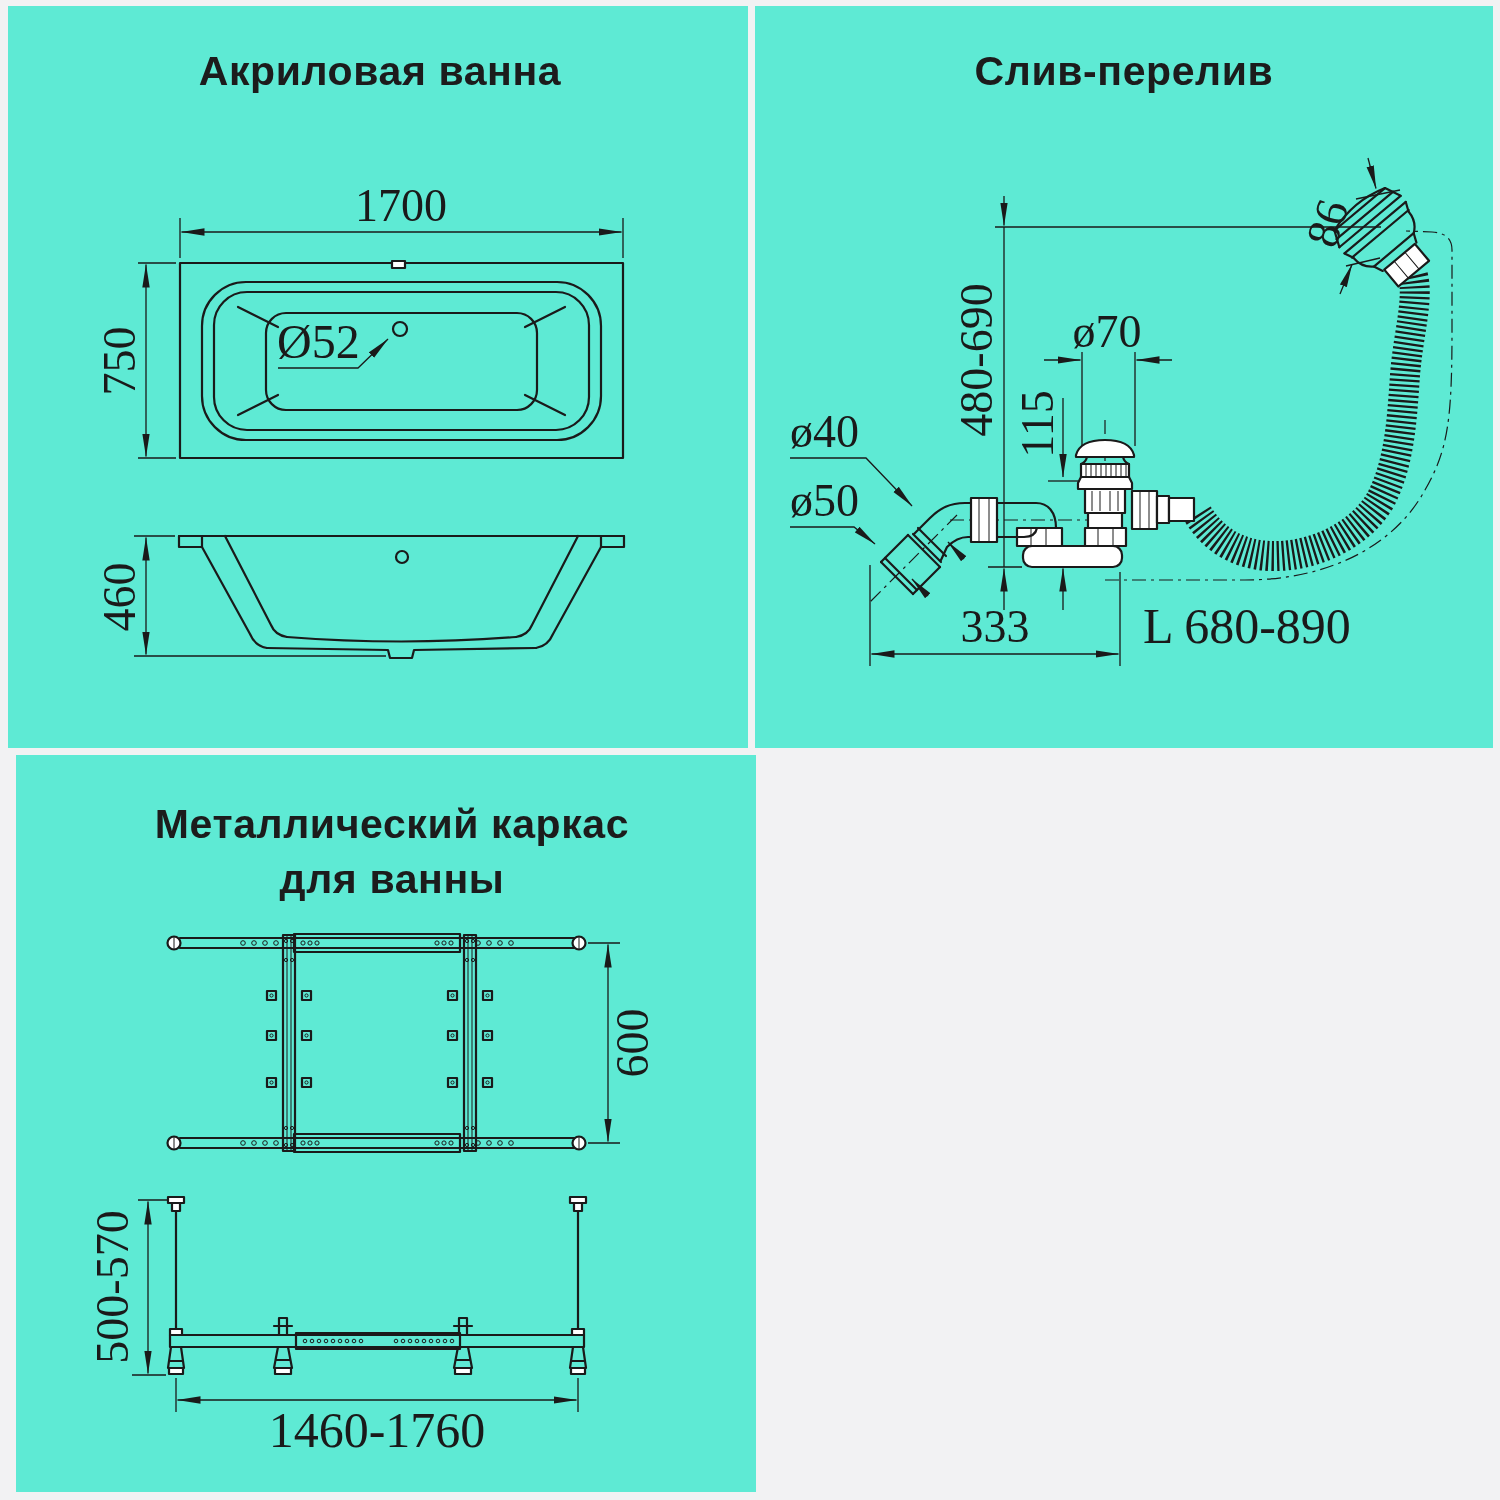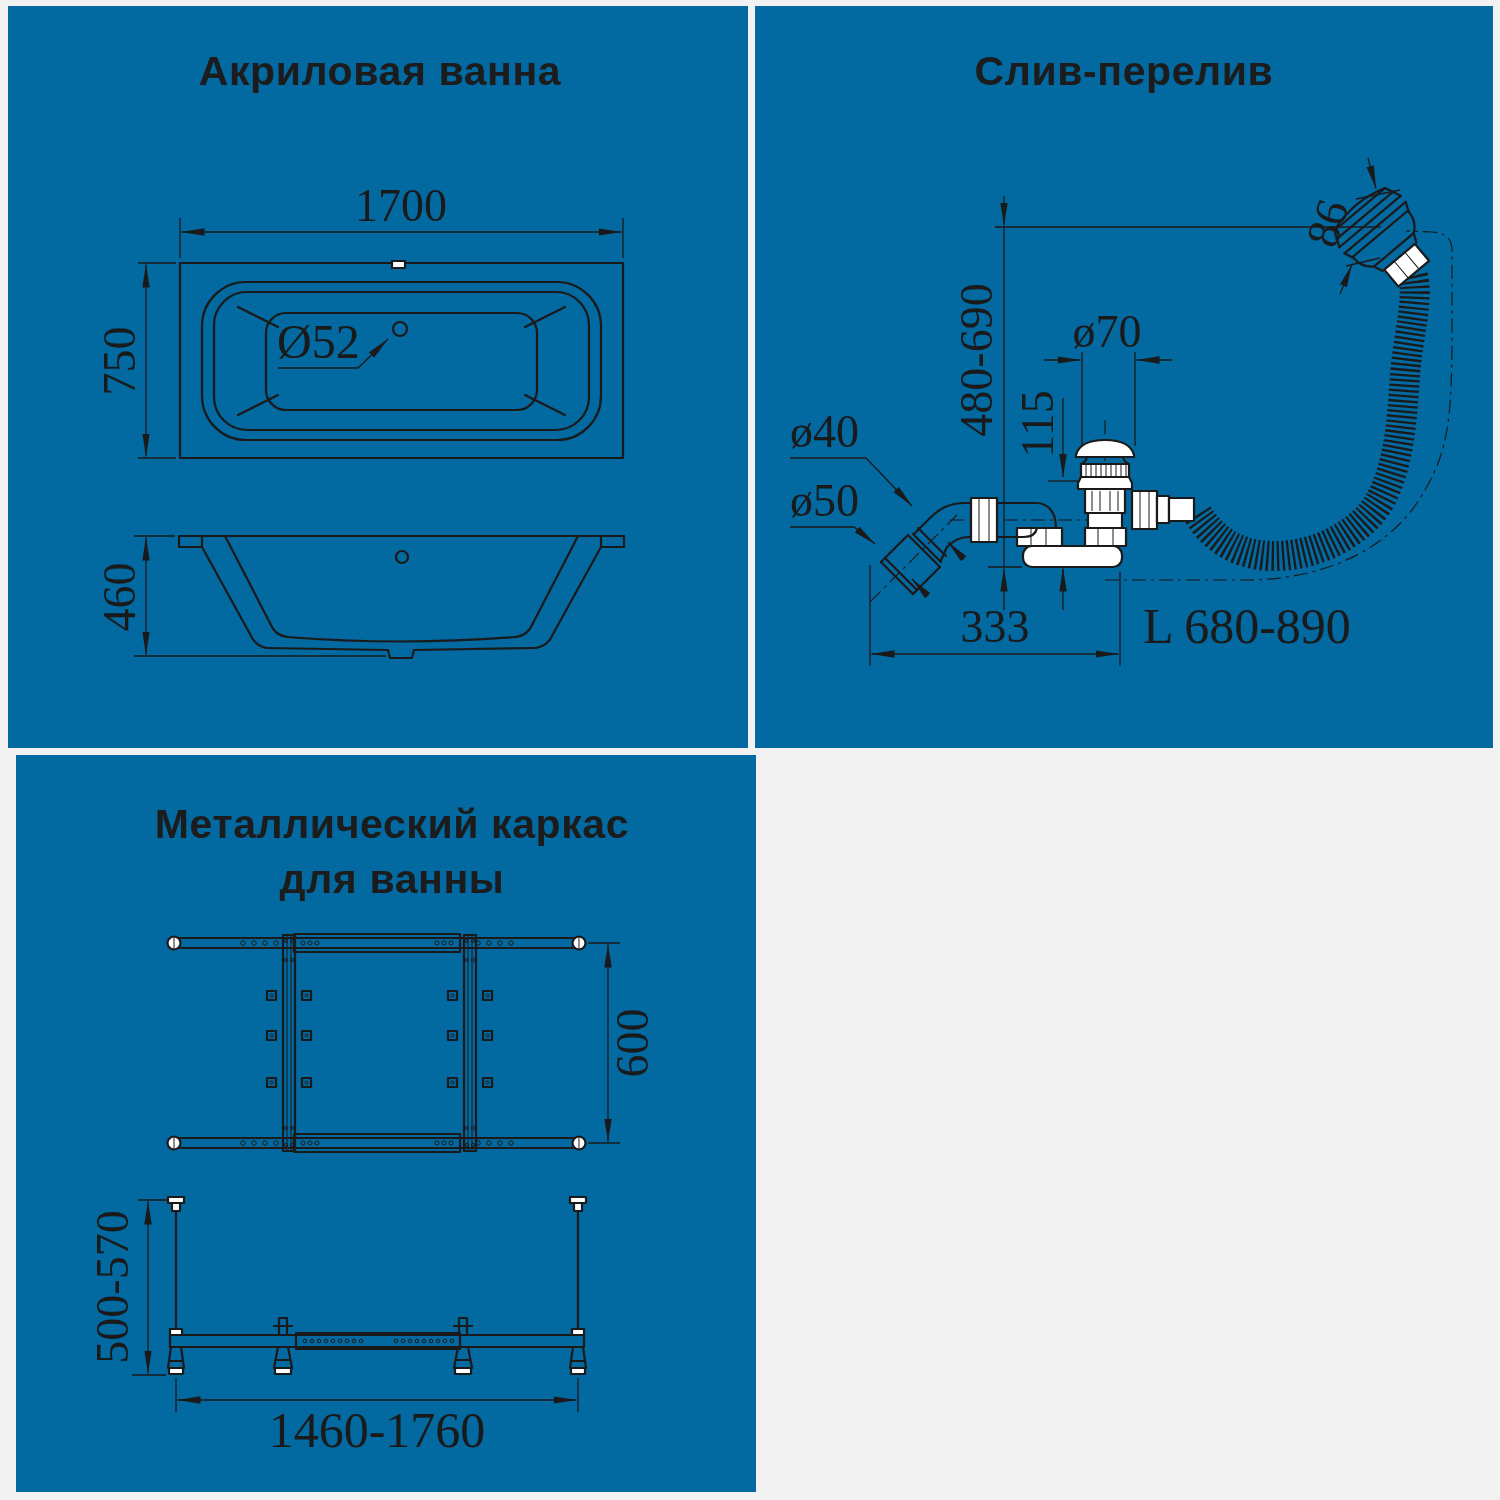--- a/index.html
+++ b/index.html
@@ -4,21 +4,21 @@
 <style>
   html,body{margin:0;padding:0;}
   body{
     width:1500px;height:1500px;
     background:#f2f2f3;
     position:relative;
     font-family:"Liberation Sans",sans-serif;
   }
   .panel{
     position:absolute;
-    background:#0369a1;
+    background:#5eead4;
   }
   #panel-bathtub{left:8px;top:6px;width:740px;height:742px;}
   #panel-drain{left:755px;top:6px;width:738px;height:742px;}
   #panel-frame{left:16px;top:755px;width:740px;height:737px;}
   svg{display:block;width:100%;height:100%;}
   .title{
     font-family:"Liberation Sans",sans-serif;
     font-weight:700;
     font-size:41px;
     letter-spacing:.6px;

